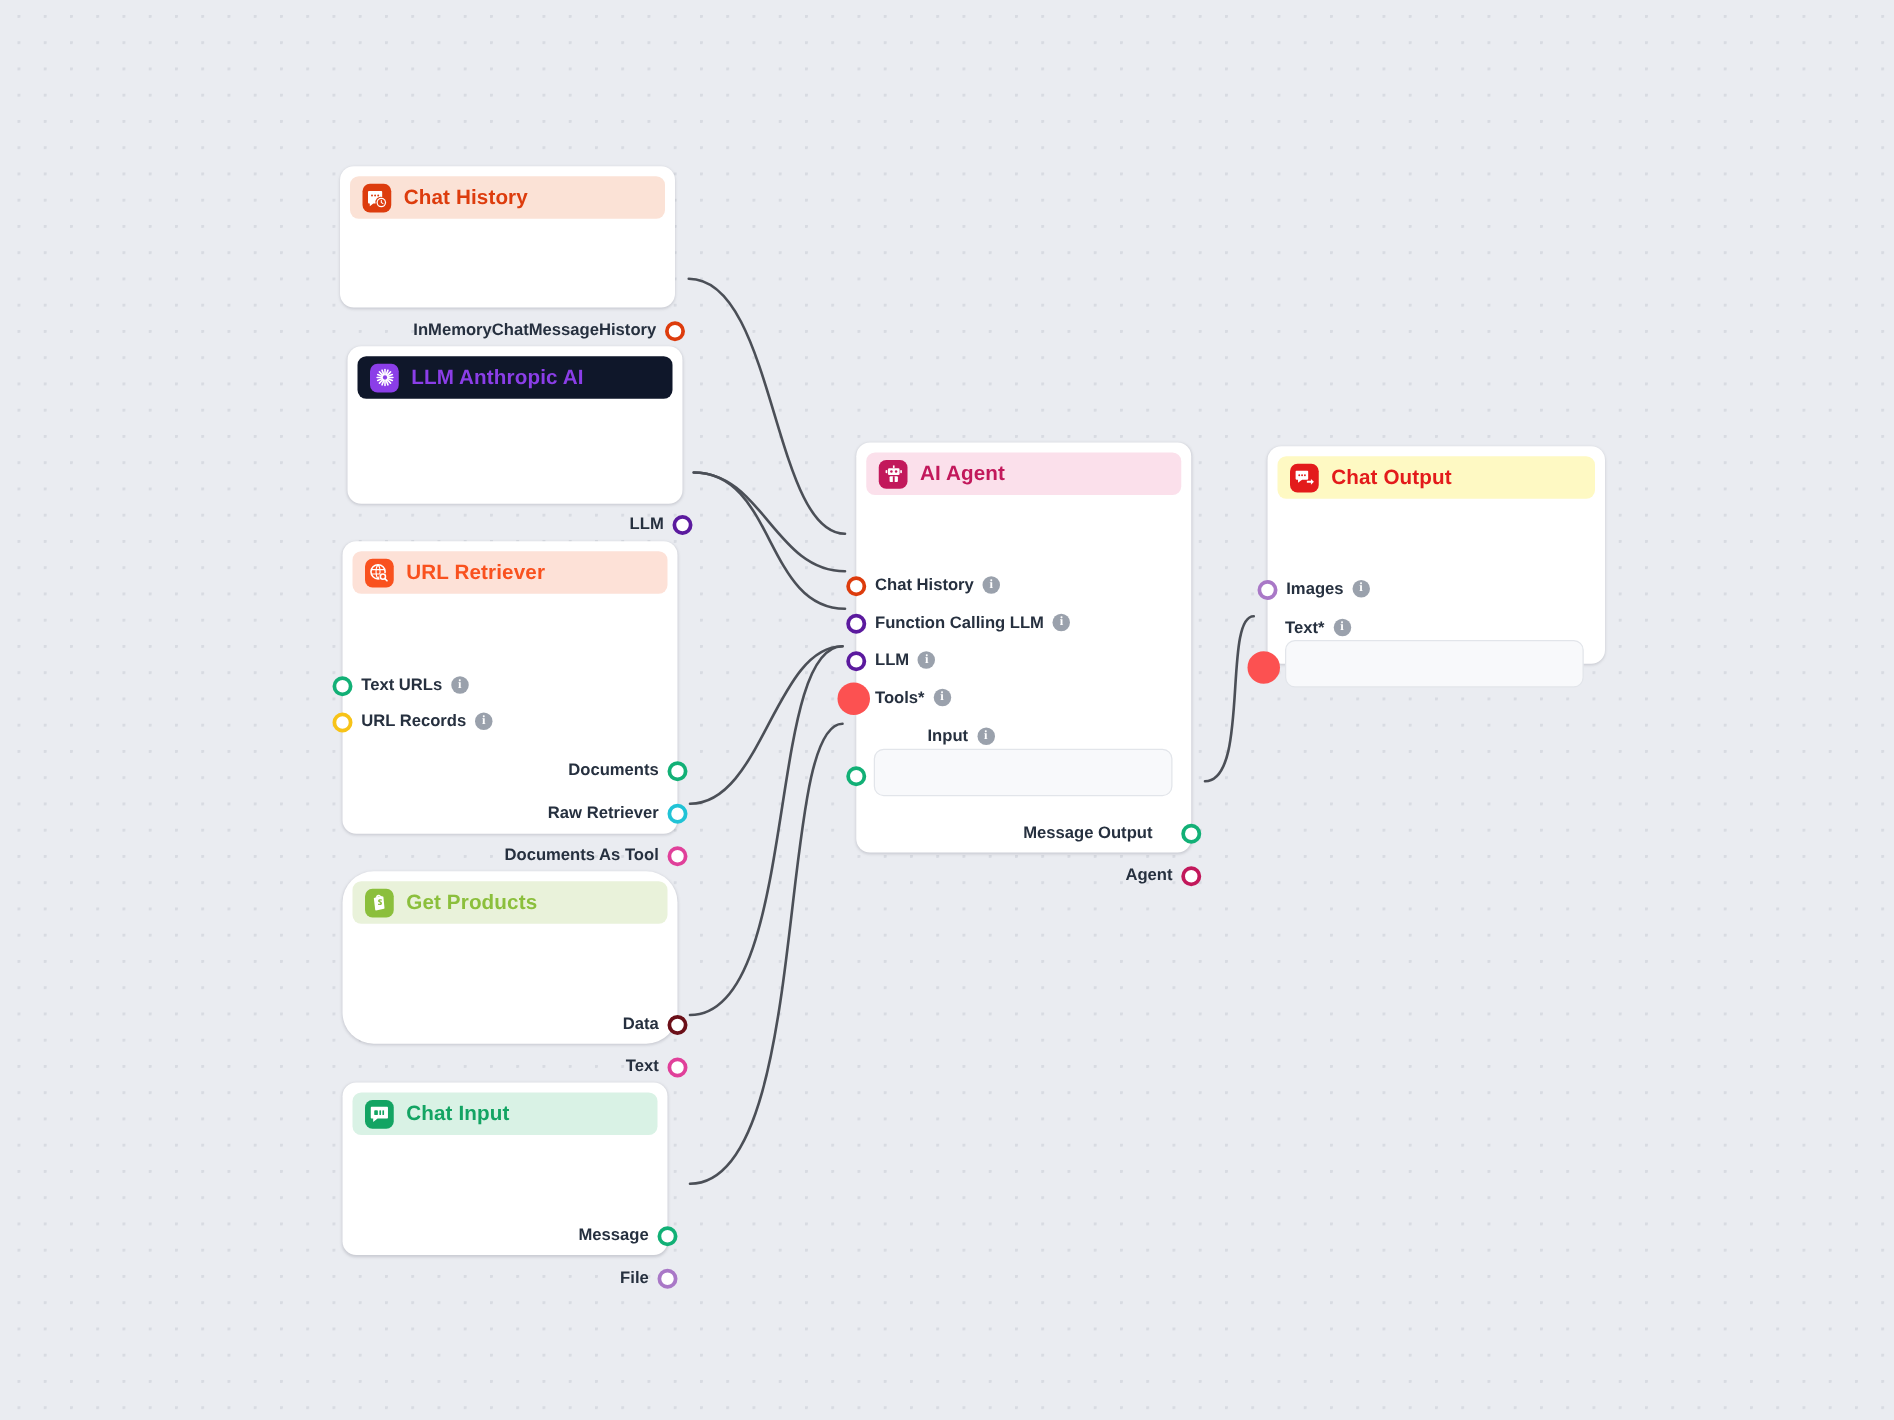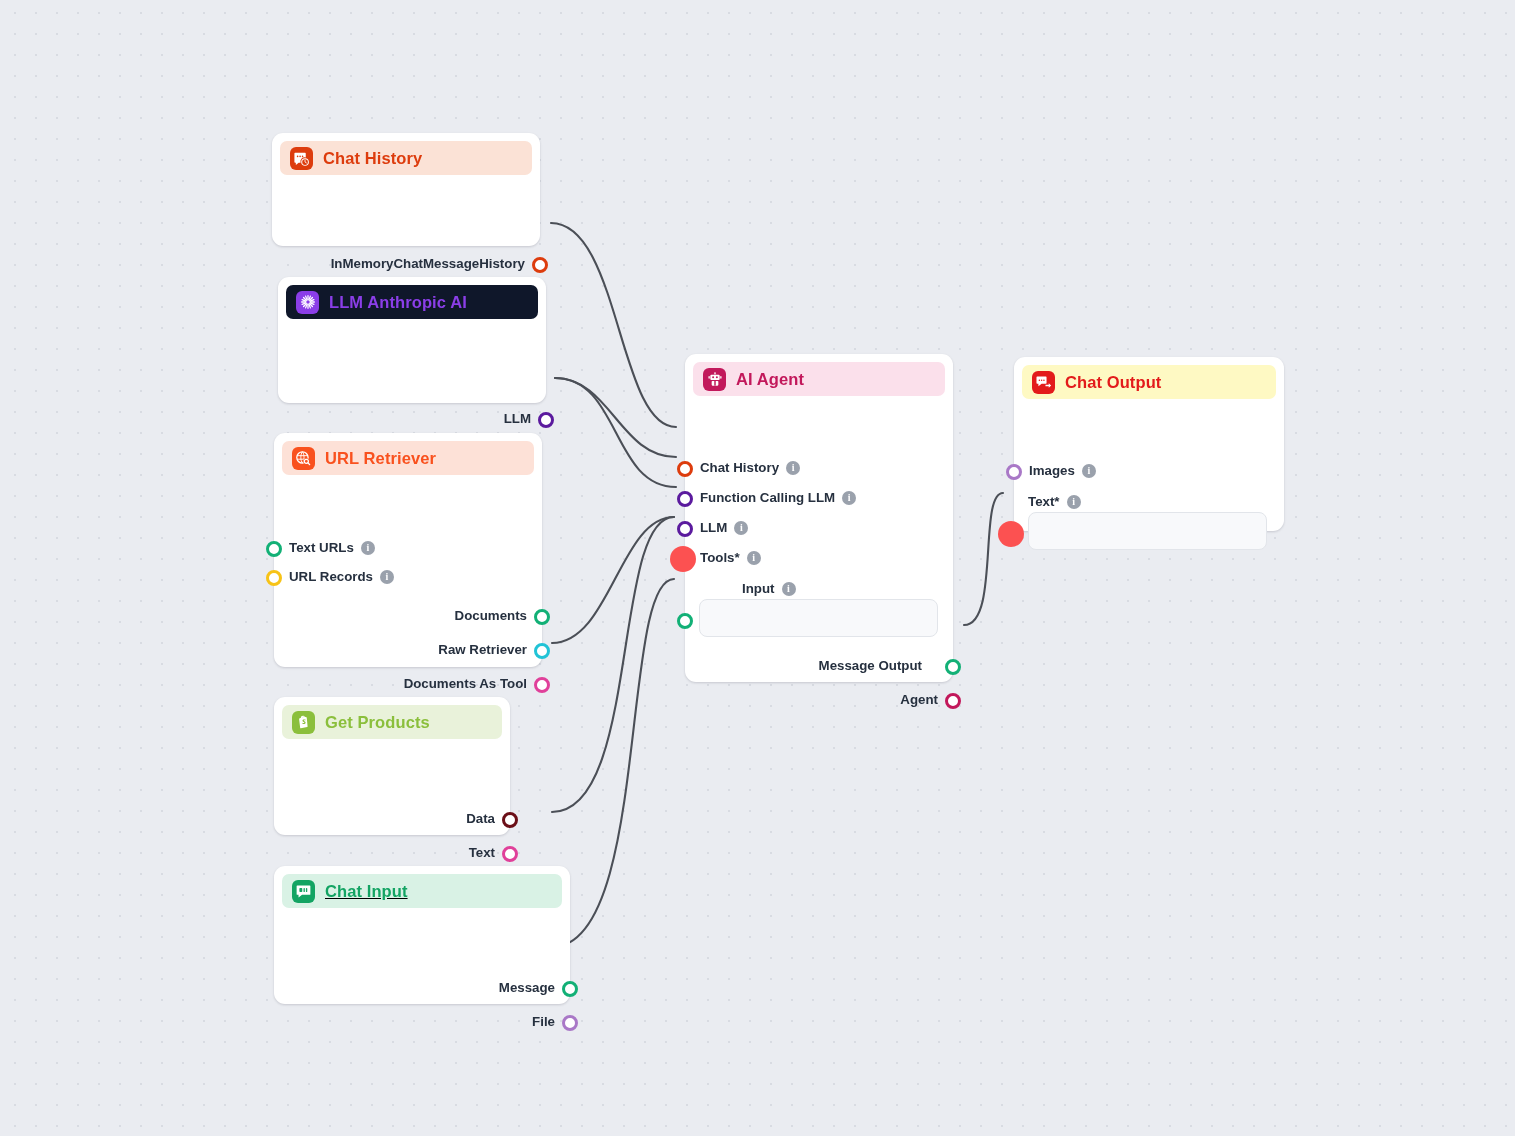--- a/index.html
+++ b/index.html
@@ -153,22 +153,22 @@
     background: #f8f9fb;
     border: 1px solid #e2e5ea;
     border-radius: 8px;
     box-sizing: border-box;
   }
 
   
   #node-chat-history   { left: 272px; top: 133px;  width: 268px; height: 113px; }
   #node-llm-anthropic  { left: 278px; top: 277px;  width: 268px; height: 126px; }
   #node-url-retriever  { left: 274px; top: 433px;  width: 268px; height: 234px; }
-  #node-get-products   { left: 274px; top: 697px;  width: 236px; height: 138px; }
-  #node-chat-input     { left: 274px; top: 866px;  width: 296px; height: 138px; text-decoration: underline; }
+  #node-get-products   { left: 274px; top: 697px;  width: 268px; height: 138px; border-radius: 25px; }
+  #node-chat-input     { left: 274px; top: 866px;  width: 260px; height: 138px; }
   #node-ai-agent       { left: 685px; top: 354px;  width: 268px; height: 328px; }
   #node-chat-output    { left: 1014px; top: 357px; width: 270px; height: 174px; }
 </style>
 </head>
 <body>
 
 <div id="canvas">
 
   <svg id="edges" viewBox="0 0 1515 1136">
 

